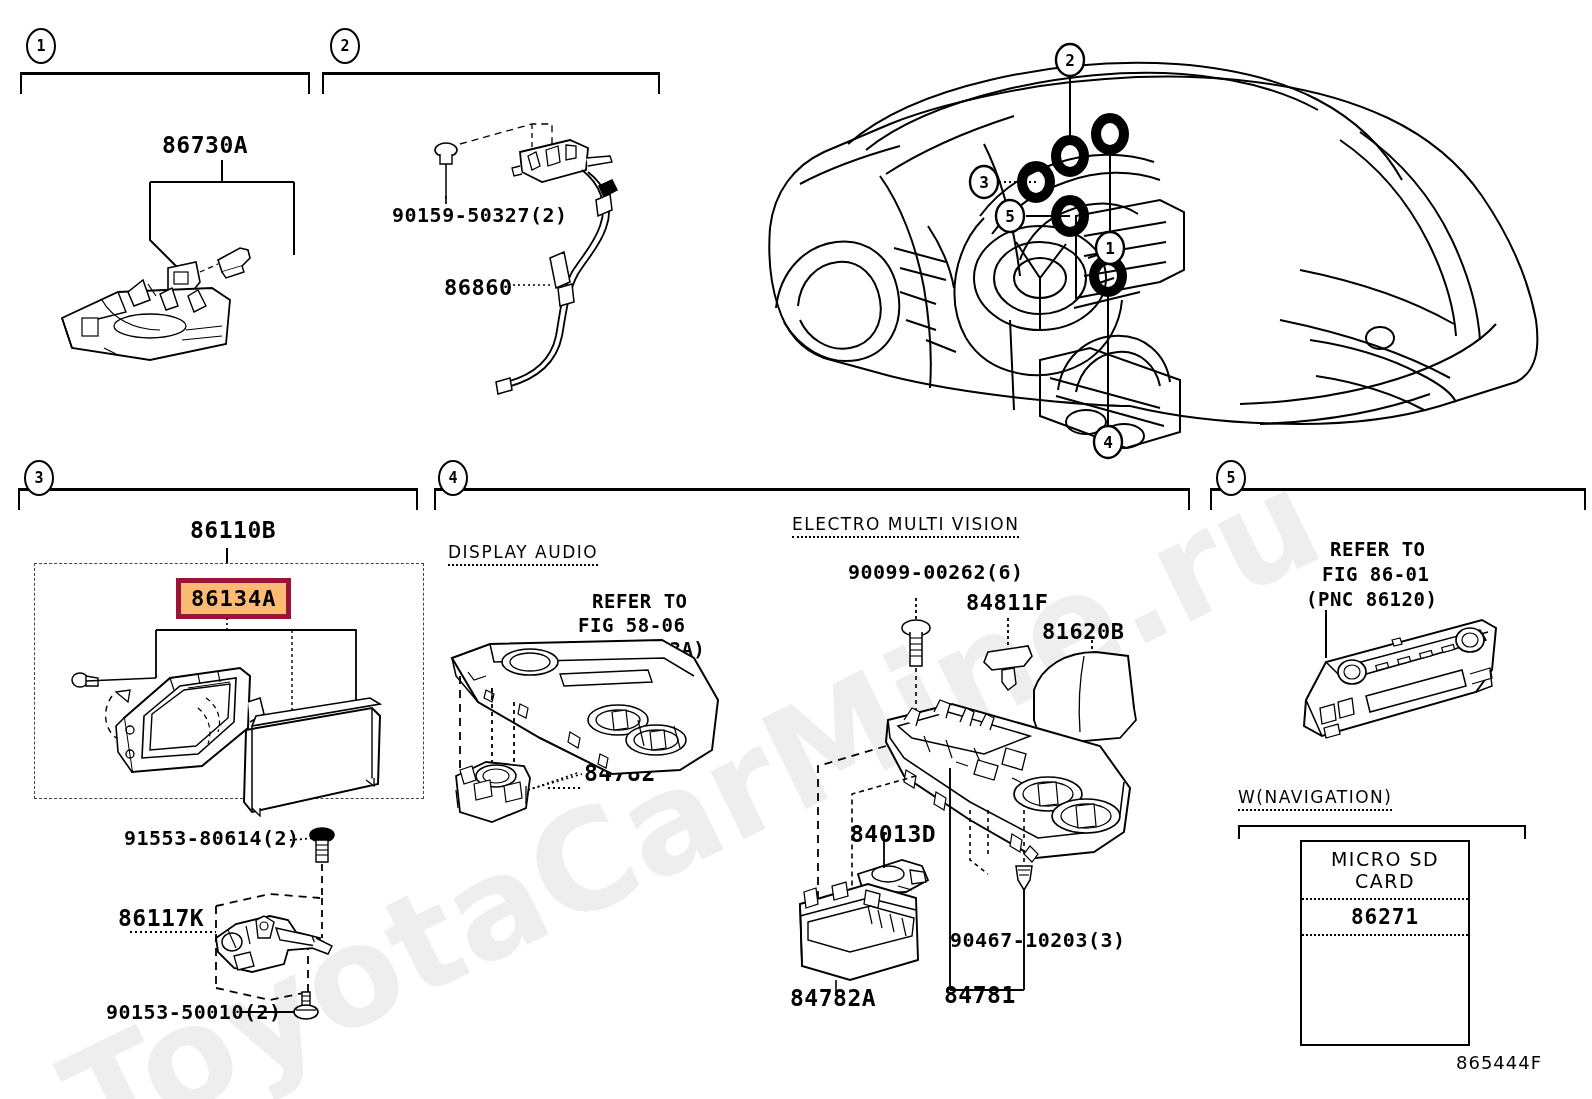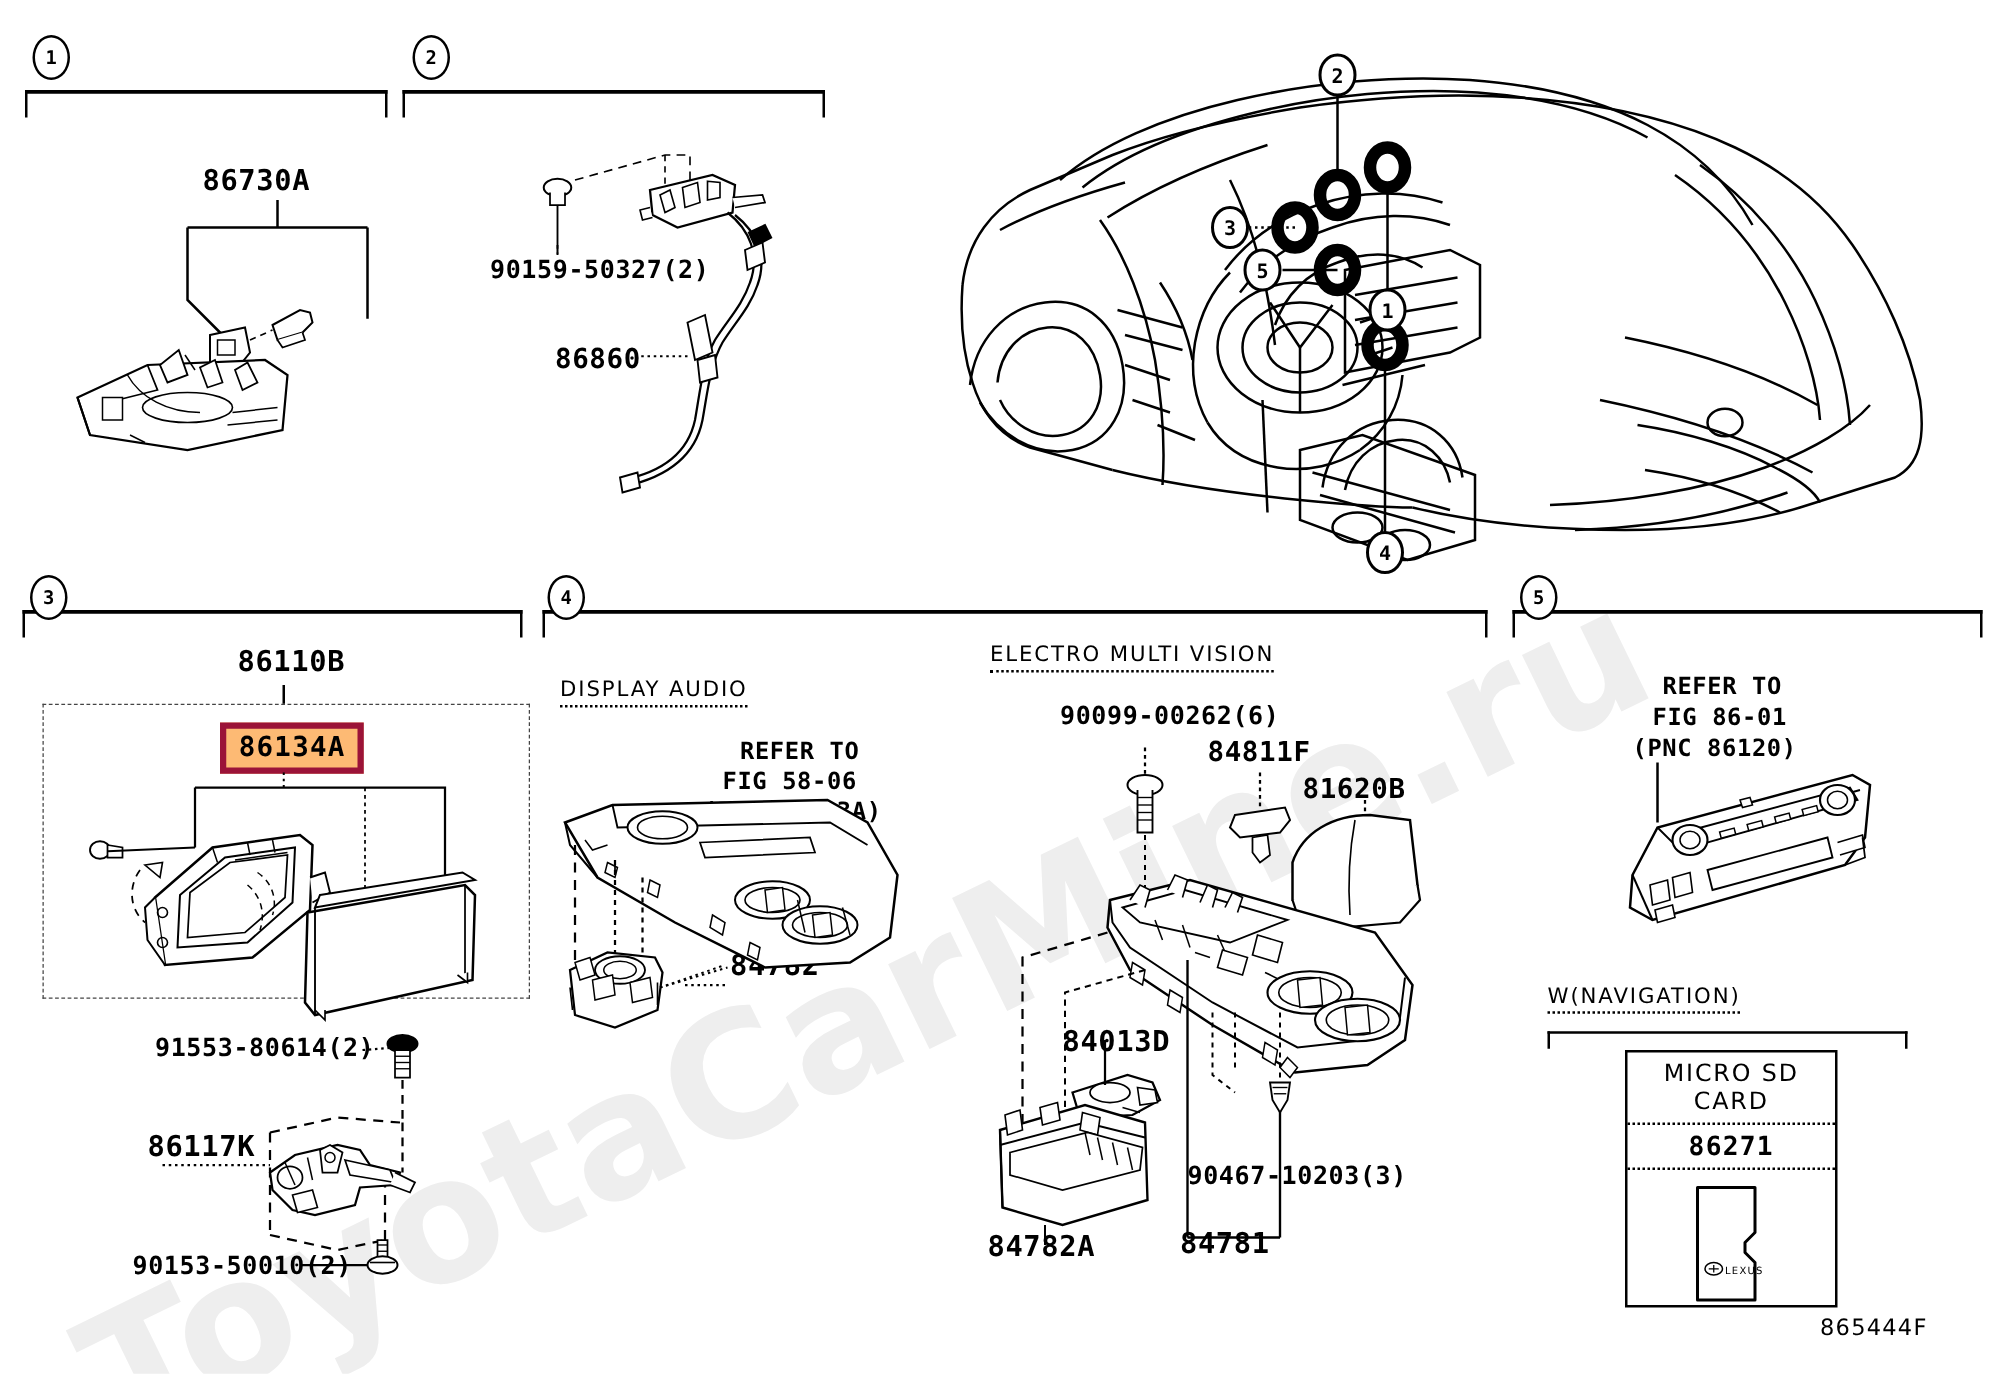--- a/index.html
+++ b/index.html
@@ -484,25 +484,15 @@
   <path d="M186 92 L202 86 L200 70" stroke="#000" stroke-width="1.4" fill="none"></path>
   <path d="M34 128 L48 124 L50 134 L36 138 Z" stroke="#000" stroke-width="1.3" fill="#fff"></path>
 </svg>
 
 <div class="sublabel" style="left:1238px;top:787px;font-size:17px;">W(NAVIGATION)</div>
 <div class="bracket2" style="left:1238px;top:825px;width:288px;"></div>
 
 <div class="tbl" style="left:1300px;top:840px;width:166px;height:202px;">
   <div class="tbl-r">MICRO SD CARD</div>
   <div class="tbl-r2">86271</div>
-  <div style="height:118px;position:relative;">
-    <svg width="166" height="118" style="left:0;top:0;">
-      <path d="M56 14 L102 14 L102 50 L94 58 L94 66 L102 74 L102 104 L56 104 Z" stroke="#000" stroke-width="2.4" fill="#fff" stroke-linejoin="round"></path>
-      <g transform="translate(62,74)">
-        <ellipse cx="7" cy="5" rx="7" ry="5" stroke="#000" stroke-width="1.2" fill="none"></ellipse>
-        <path d="M3 5 L11 5 M7 2 L7 8" stroke="#000" stroke-width="1"></path>
-        <text x="16" y="9" font-family="DejaVu Sans, sans-serif" font-size="8" letter-spacing="1">LEXUS</text>
-      </g>
-    </svg>
-  </div>
 </div>
 
 <div class="figcode" style="left:1456px;top:1052px;">865444F</div>
 
 </body></html>

